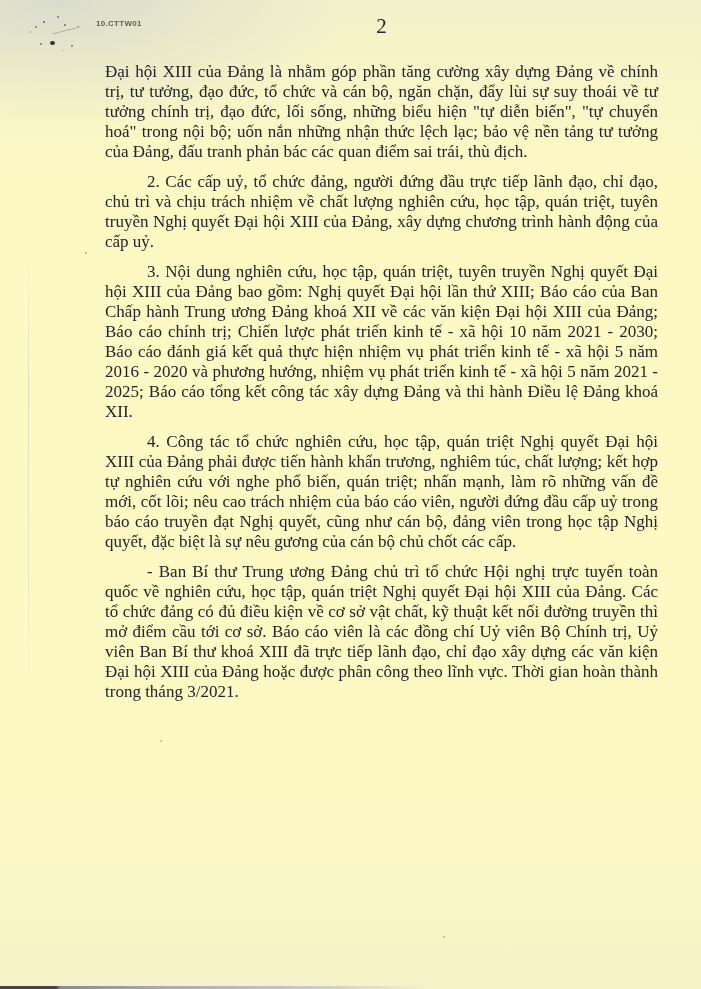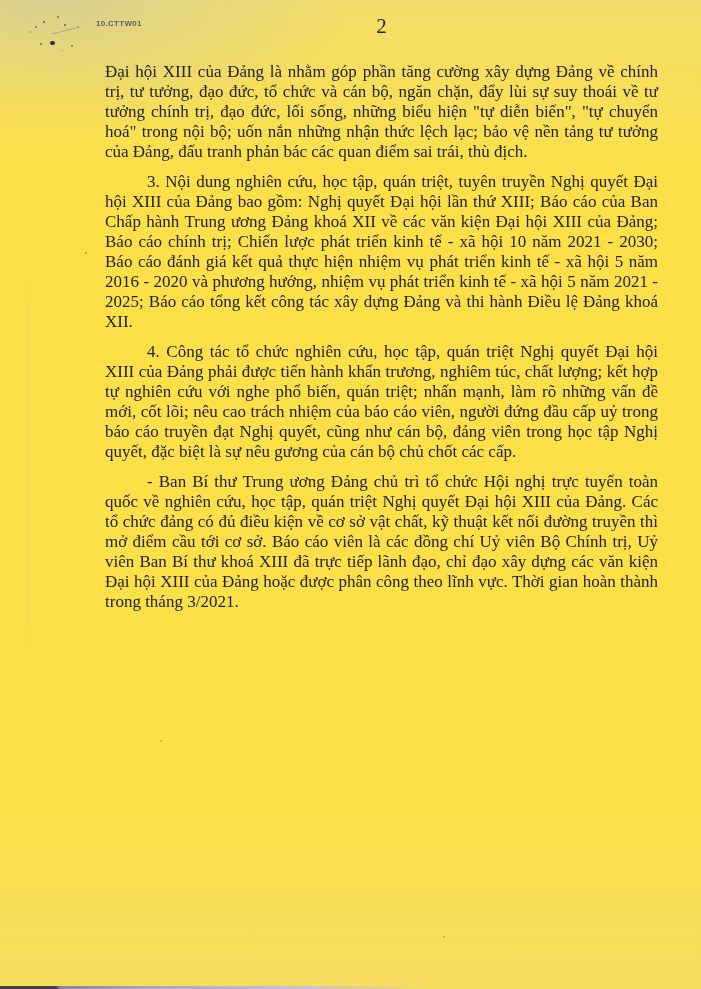--- a/index.html
+++ b/index.html
@@ -1,19 +1,19 @@
 <!DOCTYPE html>
 <html lang="vi"><head>
 <meta charset="utf-8">
 <style>
   html,body{margin:0;padding:0;background:#ffffff;}
   .page{
     position:relative;
     width:701px;height:989px;
-    background:#fde047;
+    background:#fef9c3;
     overflow:hidden;
     font-family:"Liberation Serif","DejaVu Serif",serif;
   }
   
   .tint-top{
     position:absolute;left:0;top:0;width:701px;height:210px;
     background:
       radial-gradient(ellipse 420px 190px at 8% 0%, rgba(176,186,210,0.38), rgba(176,186,210,0) 70%),
       linear-gradient(to bottom, rgba(205,212,228,0.22), rgba(205,212,228,0) 85%);
     pointer-events:none;
@@ -100,20 +100,21 @@
   <span class="speck dot-mid2"></span>
   <span class="speck dot-mid3"></span>
   <span class="speck dot-mid4"></span>
 
   <div class="doc-code">10.CTTW01</div>
 
   <div class="page-number">2</div>
 
   <div class="body-text">
     <p>Đại hội XIII của Đảng là nhằm góp phần tăng cường xây dựng Đảng về chính trị, tư tưởng, đạo đức, tổ chức và cán bộ, ngăn chặn, đẩy lùi sự suy thoái về tư tưởng chính trị, đạo đức, lối sống, những biểu hiện "tự diễn biến", "tự chuyển hoá" trong nội bộ; uốn nắn những nhận thức lệch lạc; bảo vệ nền tảng tư tưởng của Đảng, đấu tranh phản bác các quan điểm sai trái, thù địch.</p>
+    <p class="indent">2. Các cấp uỷ, tổ chức đảng, người đứng đầu trực tiếp lãnh đạo, chỉ đạo, chủ trì và chịu trách nhiệm về chất lượng nghiên cứu, học tập, quán triệt, tuyên truyền Nghị quyết Đại hội XIII của Đảng, xây dựng chương trình hành động của cấp uỷ.</p>
     <p class="indent">3. Nội dung nghiên cứu, học tập, quán triệt, tuyên truyền Nghị quyết Đại hội XIII của Đảng bao gồm: Nghị quyết Đại hội lần thứ XIII; Báo cáo của Ban Chấp hành Trung ương Đảng khoá XII về các văn kiện Đại hội XIII của Đảng; Báo cáo chính trị; Chiến lược phát triển kinh tế - xã hội 10 năm 2021 - 2030; Báo cáo đánh giá kết quả thực hiện nhiệm vụ phát triển kinh tế - xã hội 5 năm 2016 - 2020 và phương hướng, nhiệm vụ phát triển kinh tế - xã hội 5 năm 2021 - 2025; Báo cáo tổng kết công tác xây dựng Đảng và thi hành Điều lệ Đảng khoá XII.</p>
     <p class="indent">4. Công tác tổ chức nghiên cứu, học tập, quán triệt Nghị quyết Đại hội XIII của Đảng phải được tiến hành khẩn trương, nghiêm túc, chất lượng; kết hợp tự nghiên cứu với nghe phổ biến, quán triệt; nhấn mạnh, làm rõ những vấn đề mới, cốt lõi; nêu cao trách nhiệm của báo cáo viên, người đứng đầu cấp uỷ trong báo cáo truyền đạt Nghị quyết, cũng như cán bộ, đảng viên trong học tập Nghị quyết, đặc biệt là sự nêu gương của cán bộ chủ chốt các cấp.</p>
     <p class="indent">- Ban Bí thư Trung ương Đảng chủ trì tổ chức Hội nghị trực tuyến toàn quốc về nghiên cứu, học tập, quán triệt Nghị quyết Đại hội XIII của Đảng. Các tổ chức đảng có đủ điều kiện về cơ sở vật chất, kỹ thuật kết nối đường truyền thì mở điểm cầu tới cơ sở. Báo cáo viên là các đồng chí Uỷ viên Bộ Chính trị, Uỷ viên Ban Bí thư khoá XIII đã trực tiếp lãnh đạo, chỉ đạo xây dựng các văn kiện Đại hội XIII của Đảng hoặc được phân công theo lĩnh vực. Thời gian hoàn thành trong tháng 3/2021.</p>
   </div>
 
   <div class="scan-edge-bottom"></div>
 
 </div>
 
 </body></html>

